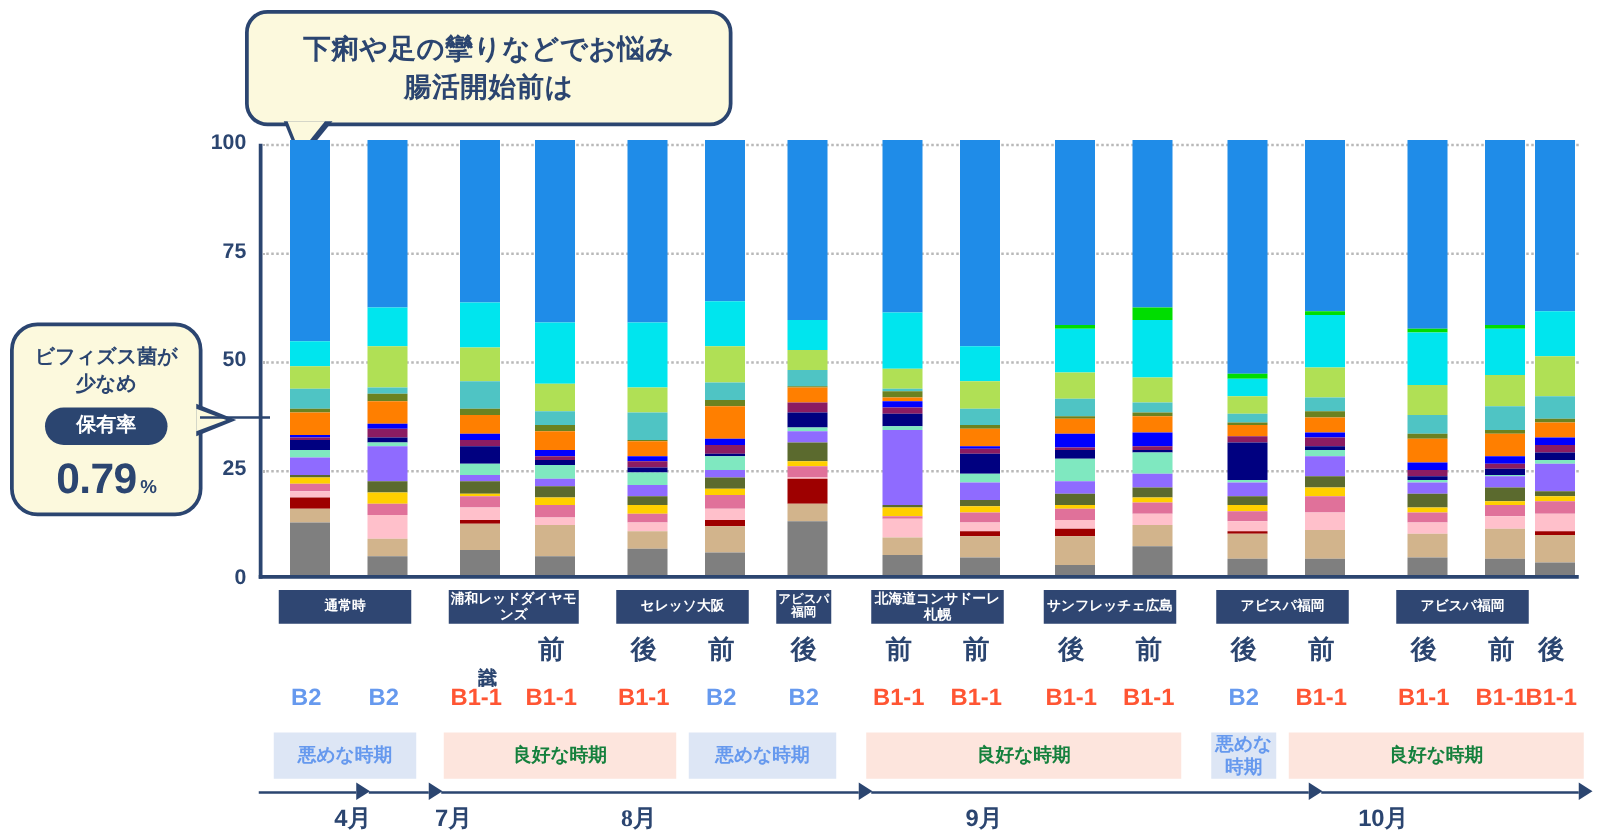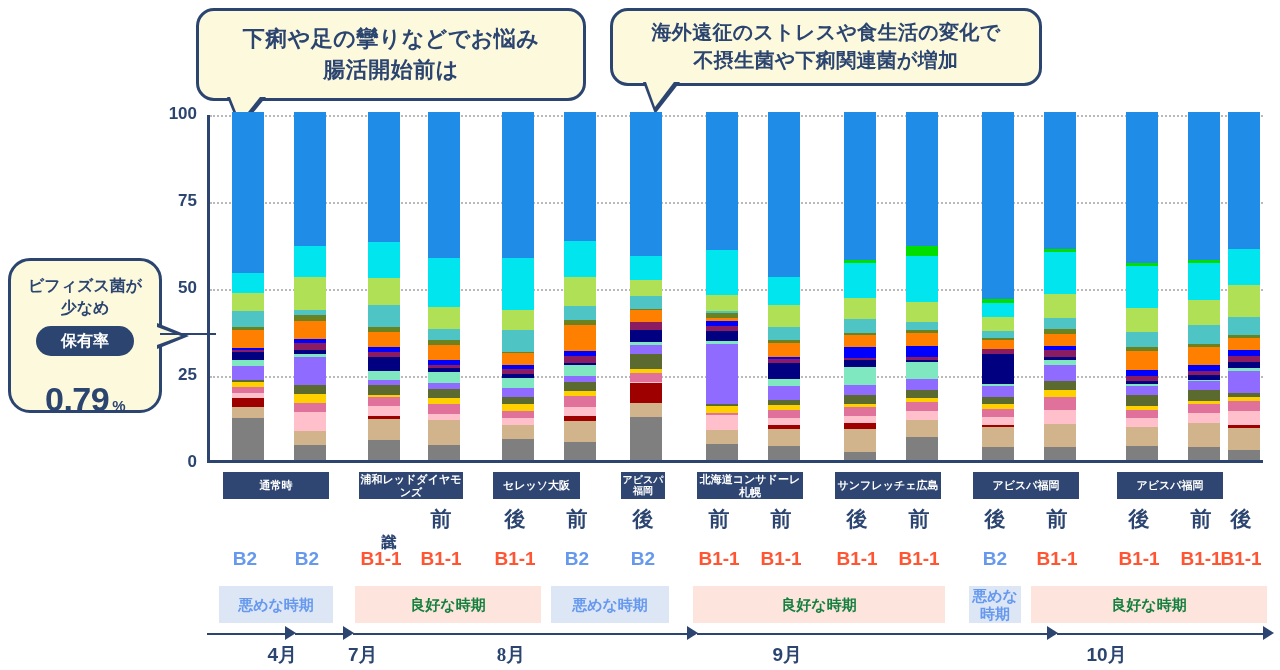--- a/index.html
+++ b/index.html
@@ -65,21 +65,21 @@
   }
   #bubble-bifidus .bf-title {
     font-size:16px; line-height:1.35; text-align:center; font-weight:bold;
   }
   #bubble-bifidus .bf-pill {
     margin:8px auto 0 auto; width:98px; height:30px;
     background:#2b4570; color:#ffffff; border-radius:15px;
     font-size:16px; display:flex; align-items:center; justify-content:center;
   }
   #bubble-bifidus .bf-val {
-    margin-top:20px; text-align:center; font-size:34px; font-weight:bold;
+    margin-top:4px; text-align:center; font-size:34px; font-weight:bold;
     letter-spacing:-0.5px;
   }
   #bubble-bifidus .bf-val .pc { font-size:15px; margin-left:3px; }
   #bubble-bifidus .tail {
     right:-30px; top:62px;
     border-top:13px solid transparent;
     border-bottom:13px solid transparent;
     border-left:32px solid #2b4570;
   }
   #bubble-bifidus .tail-in {
@@ -186,28 +186,20 @@
 
   <div class="bubble" id="bubble-pre">
     <div>
       <div>下痢や足の攣りなどでお悩み</div>
       <div>腸活開始前は</div>
     </div>
     <span class="tail"></span>
     <span class="tail-in"></span>
   </div>
 
-  <div class="bubble" id="bubble-away">
-    <div>
-      <div>海外遠征のストレスや食生活の変化で</div>
-      <div>不摂生菌や下痢関連菌が増加</div>
-    </div>
-    <span class="tail"></span>
-    <span class="tail-in"></span>
-  </div>
 
   <div class="bubble" id="bubble-bifidus">
     <div class="bf-title">
       <div>ビフィズス菌が</div>
       <div>少なめ</div>
     </div>
     <div class="bf-pill">保有率</div>
     <div class="bf-val">
       <span>0.79</span><span class="pc">%</span>
     </div>
@@ -546,21 +538,21 @@
       <div class="ytick" style="left: 159px; top: 104px;">100</div>
       <div class="ytick" style="left: 159px; top: 191px;">75</div>
       <div class="ytick" style="left: 159px; top: 278px;">50</div>
       <div class="ytick" style="left: 159px; top: 365px;">25</div>
       <div class="ytick" style="left: 159px; top: 452px;">0</div>
     </div>
 
   <div id="teams">
       <div class="team" style="left: 16px; width: 106px;">通常時</div>
       <div class="team" style="left: 152px; width: 104px;">浦和レッドダイヤモンズ</div>
-      <div class="team" style="left: 286px; width: 87px;">セレッソ大阪</div>
+      <div class="team" style="left: 286px; width: 106px;">セレッソ大阪</div>
       <div class="team" style="left: 414px; width: 44px; font-size: 10px; line-height: 1.05;">アビスパ福岡</div>
       <div class="team" style="left: 490px; width: 106px;">北海道コンサドーレ札幌</div>
       <div class="team" style="left: 628px; width: 106px;">サンフレッチェ広島</div>
       <div class="team" style="left: 766px; width: 106px;">アビスパ福岡</div>
       <div class="team" style="left: 910px; width: 106px;">アビスパ福岡</div>
     </div>
 
   <div id="phases">
       <div class="phase vert" style="left: 158px;">試合</div>
       <div class="phase" style="left: 218px;">前</div>

